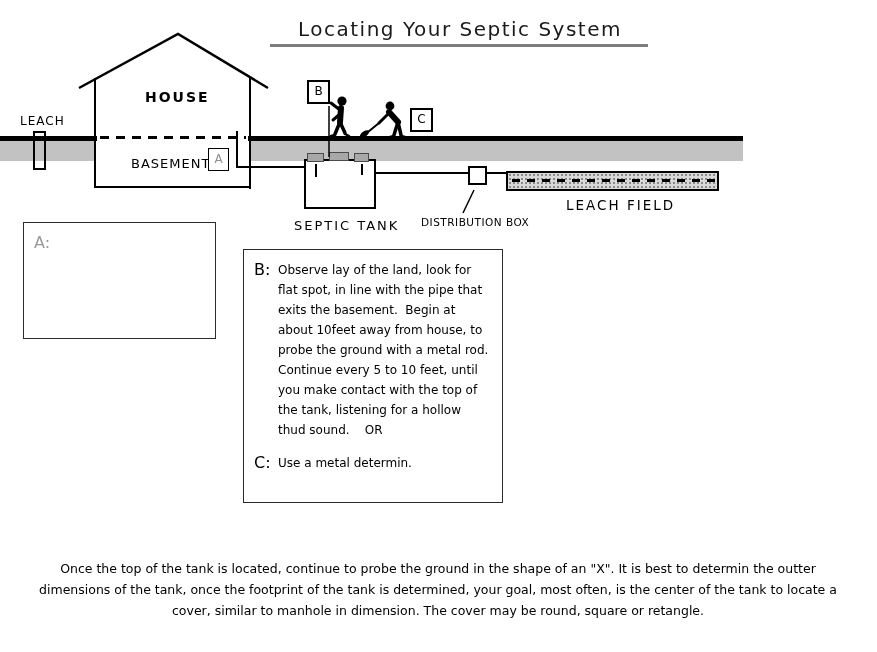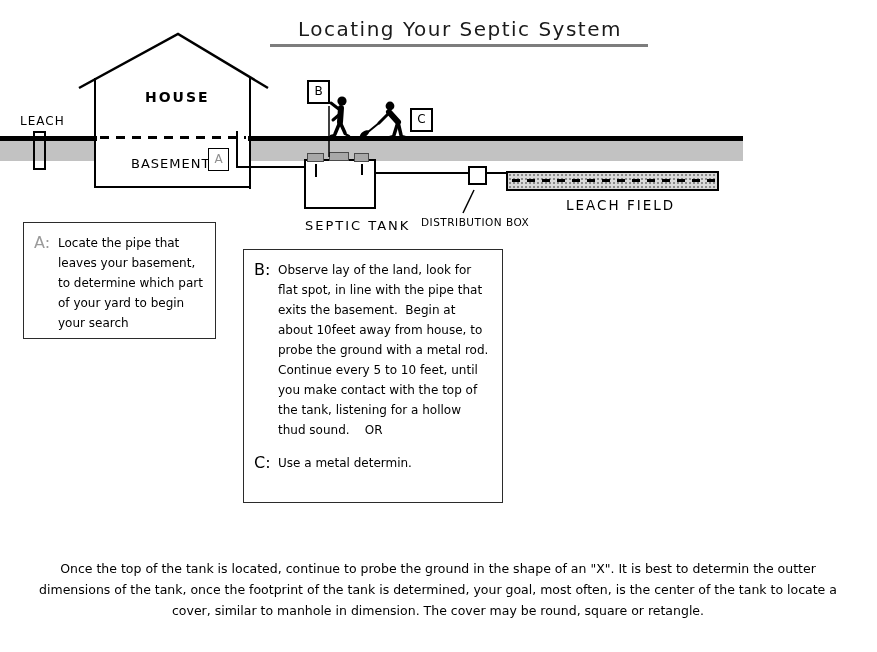--- a/index.html
+++ b/index.html
@@ -43,21 +43,21 @@
   .pipe-dist-leach{left:485px;top:172px;width:21px;height:2px;}
   
   .tank{left:304px;top:159px;width:68px;height:46px;border:2px solid #000;background:#fff;}
   .cover{background:#a8a8a8;border:1px solid #4a4a4a;}
   .cover1{left:307px;top:153px;width:15px;height:7px;}
   .cover2{left:329px;top:152px;width:18px;height:7px;}
   .cover3{left:354px;top:153px;width:13px;height:7px;}
   .tank-tick{background:#000;width:2px;}
   .tick1{left:315px;top:164px;height:13px;}
   .tick2{left:361px;top:164px;height:11px;}
-  .septic-label{left:294px;top:218px;font-size:13px;letter-spacing:2px;margin-left:11px;}
+  .septic-label{left:294px;top:218px;font-size:13px;letter-spacing:2px;}
   
   .dist-box{left:468px;top:166px;width:15px;height:15px;border:2px solid #000;background:#fff;}
   .dist-label{left:421px;top:216px;font-size:10.5px;letter-spacing:0.5px;}
   
   .leach{left:506px;top:171px;width:209px;height:16px;border:2px solid #000;background-color:#d9d9d9;
     background-image:radial-gradient(#8a8a8a 0.8px,transparent 0.9px);background-size:4px 4px;}
   .leach-dash{position:absolute;left:4px;right:2px;top:6px;height:3px;
     background:repeating-linear-gradient(90deg,#000 0 8px,transparent 8px 15px);}
   .leach-label{left:566px;top:197px;font-size:13.5px;letter-spacing:2px;}
   
@@ -145,21 +145,20 @@
       <line x1="398" y1="122" x2="401" y2="135" stroke-width="3.5"></line>
       <line x1="394" y1="136" x2="390" y2="137" stroke-width="2.5"></line>
       <line x1="401" y1="136" x2="405" y2="137" stroke-width="2.5"></line>
     </g>
     <line x1="463" y1="213" x2="474" y2="190" stroke="#000" stroke-width="1.5"></line>
   </svg>
 
   <div class="abs note-box note-a-box">
     <div class="note-entry">
       <span class="note-label note-label-gray">A:</span>
-      <span class="note-text">Locate the pipe that leaves your basement, to determine which part of your yard to begin your search</span>
     </div>
   </div>
 
   <div class="abs note-box note-bc-box">
     <div class="note-entry">
       <span class="note-label">B:</span>
       <span class="note-text">Observe lay of the land, look for flat spot, in line with the pipe that exits the basement.  Begin at about 10feet away from house, to probe the ground with a metal rod.  Continue every 5 to 10 feet, until you make contact with the top of the tank, listening for a hollow thud sound.    OR</span>
     </div>
     <div class="note-gap"></div>
     <div class="note-entry">

